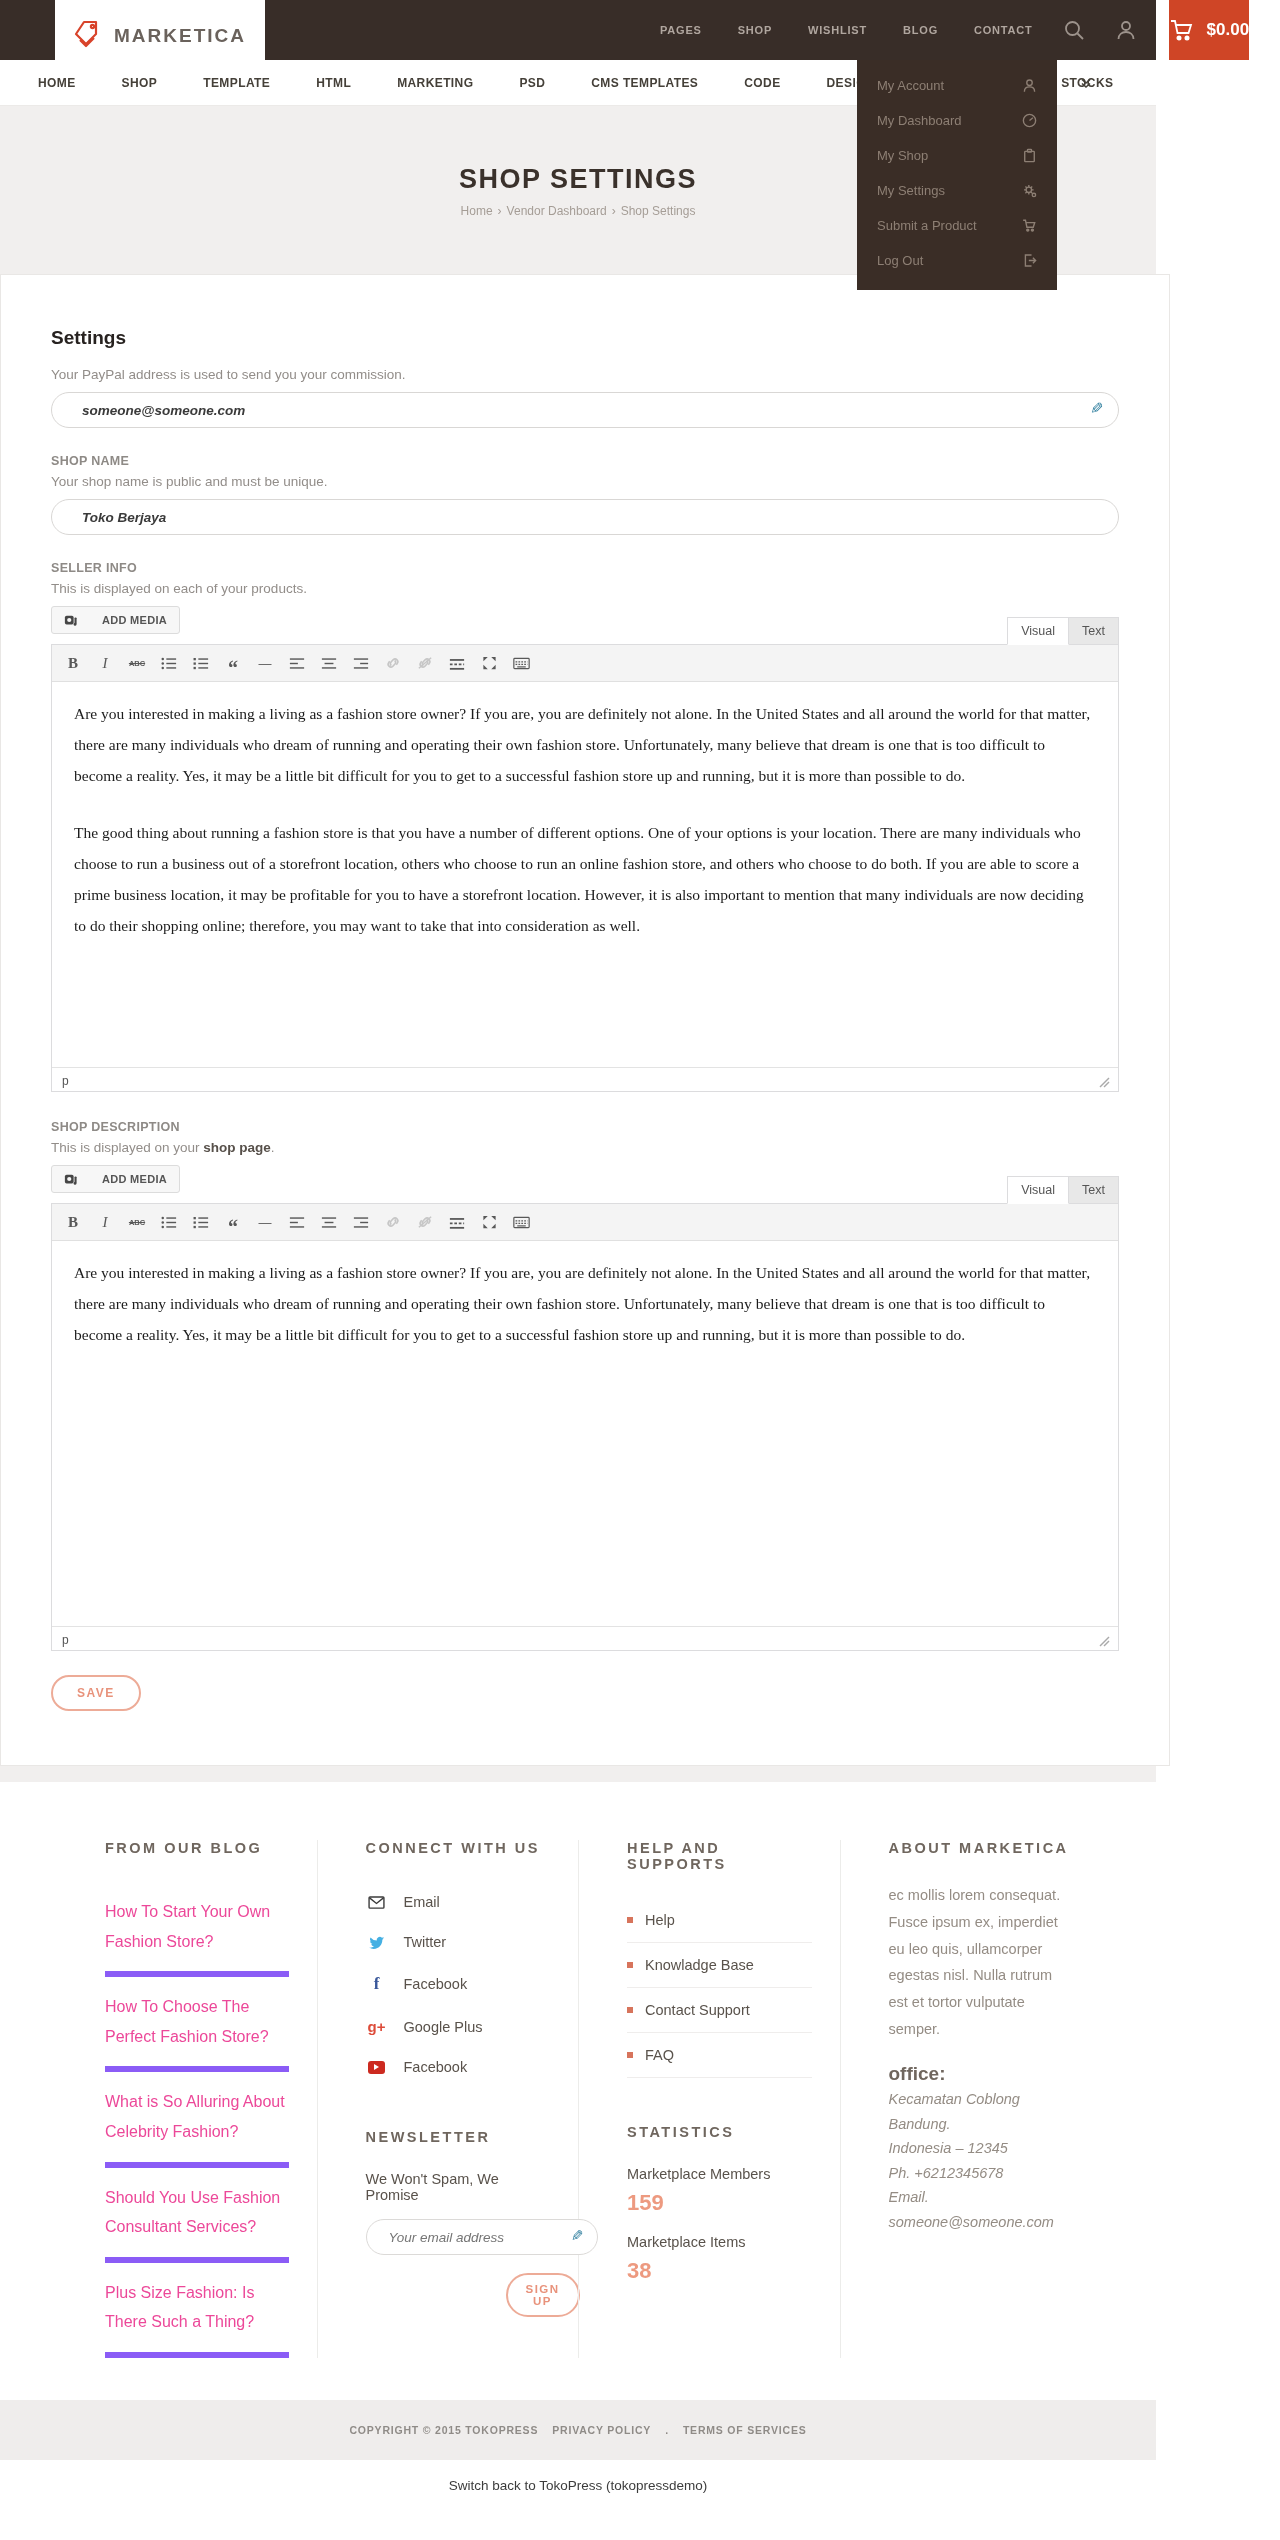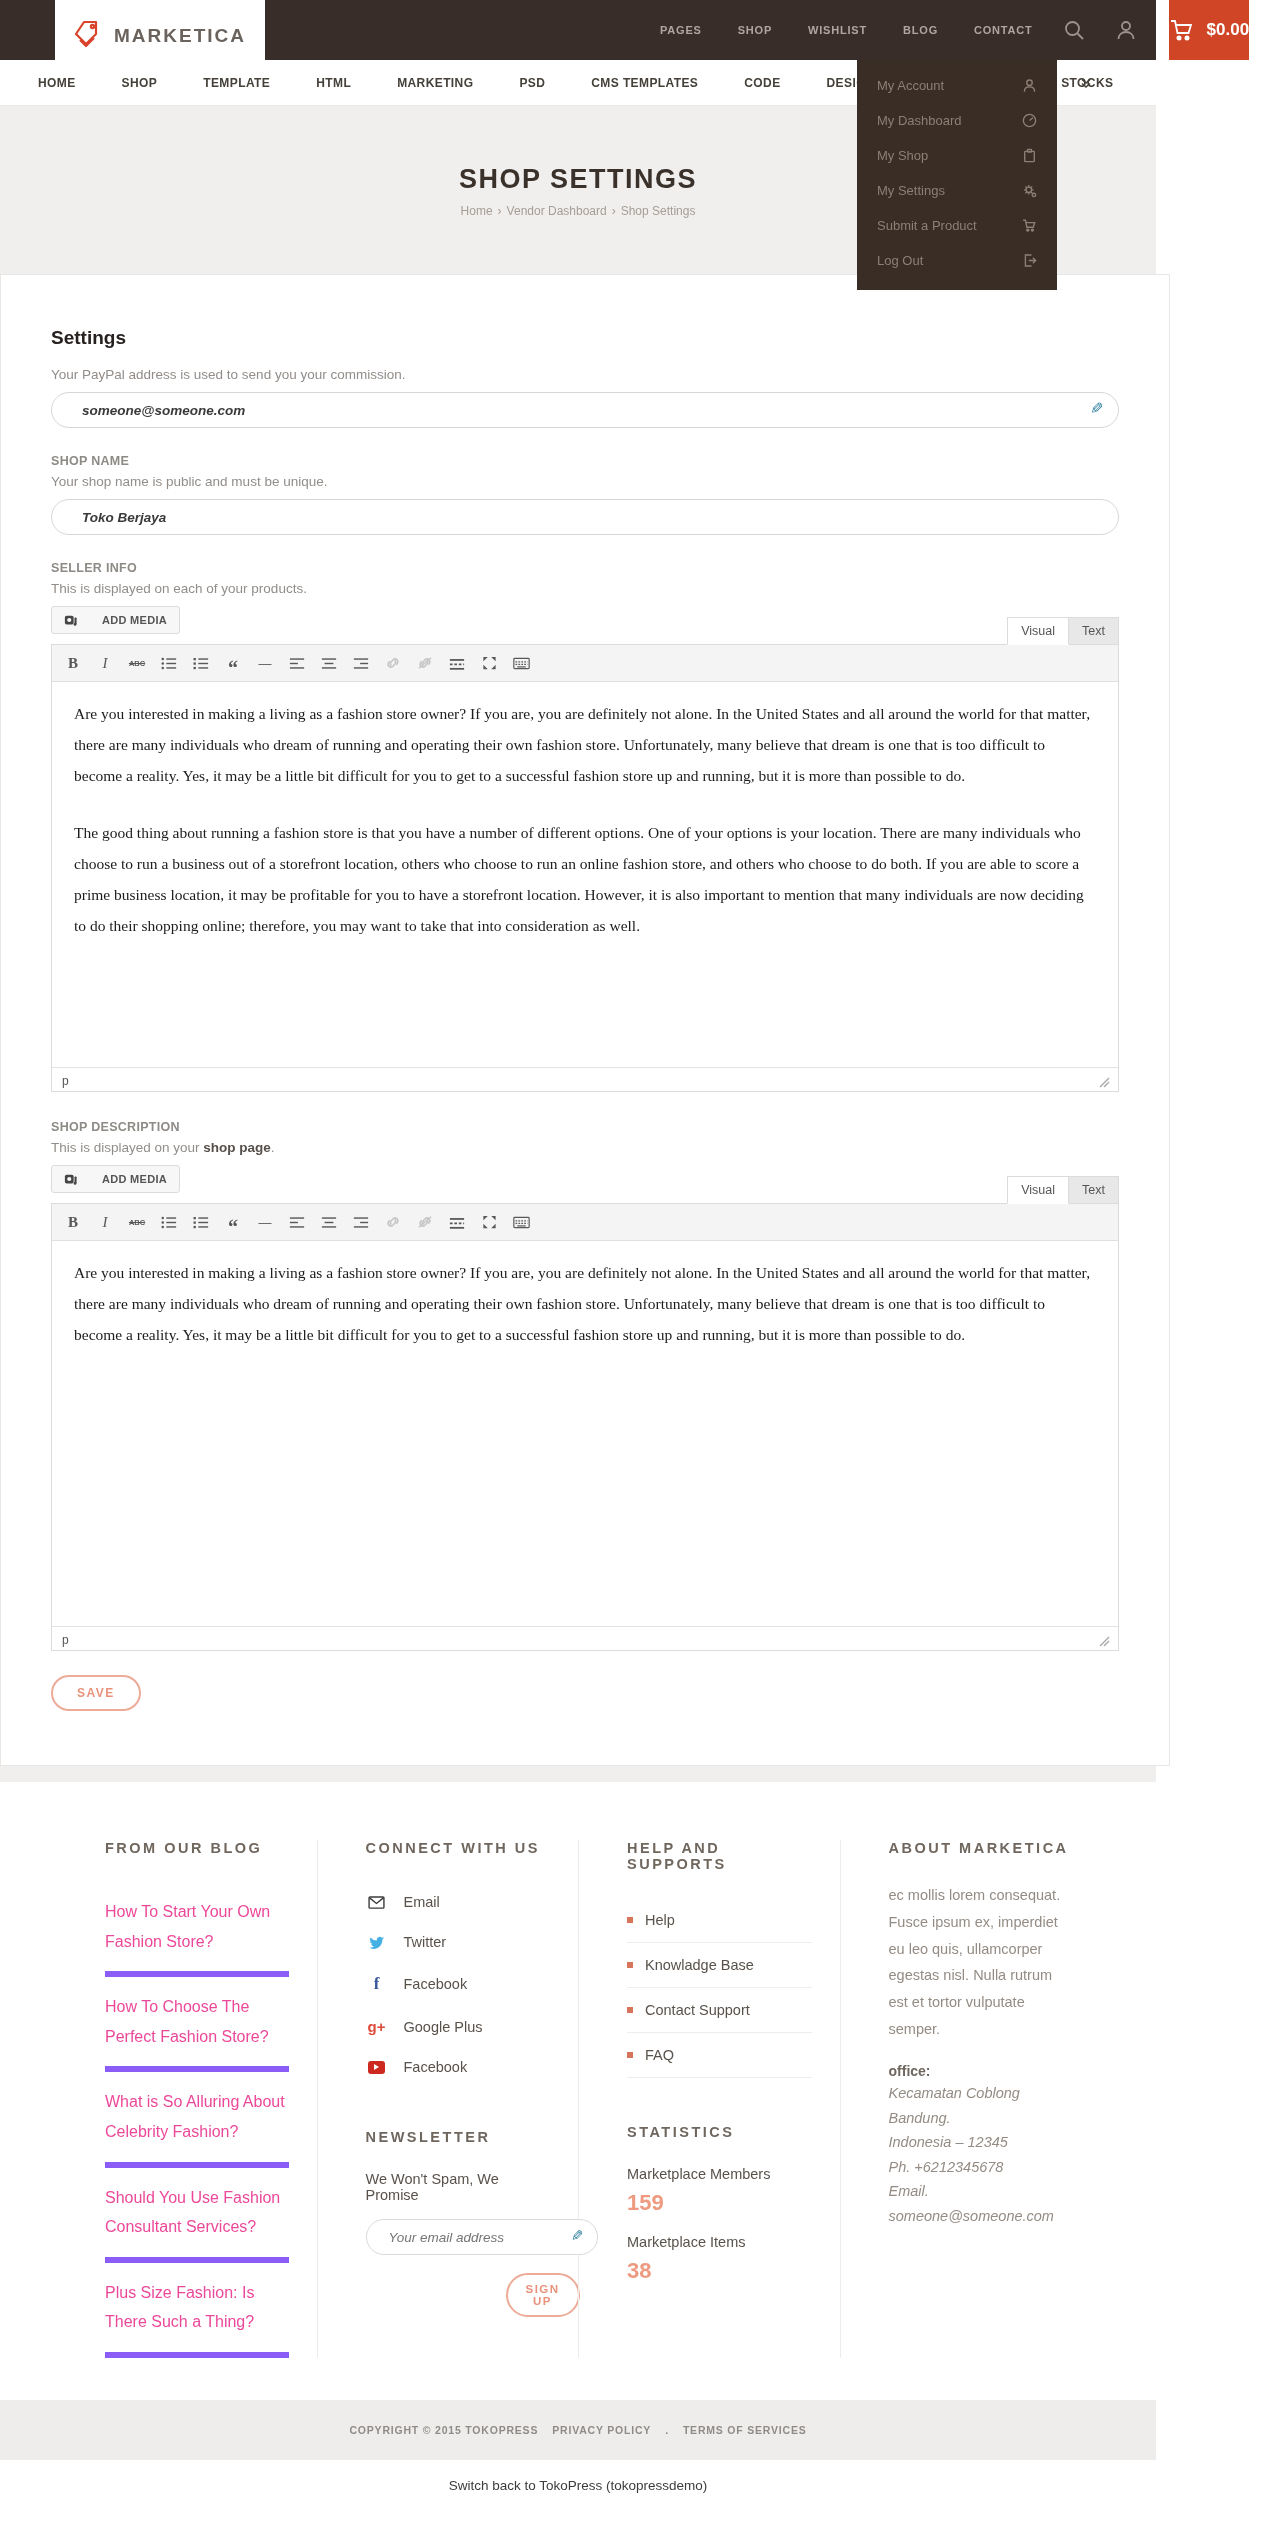--- a/index.html
+++ b/index.html
@@ -100,21 +100,21 @@
   .signup-btn { display: block; margin: 18px 0 0 140px; border: 2px solid #edab97; color: #e8927b; background: transparent;
                 border-radius: 999px; padding: 8px 18px; font-size: 11.5px; font-weight: bold; letter-spacing: 1.5px; cursor: pointer;
                 font-family: "Liberation Sans", sans-serif; }
   .help-item { display: flex; align-items: center; gap: 12px; padding: 14px 0; border-bottom: 1px solid #efedec;
                font-size: 14.5px; color: #59524b; cursor: pointer; }
   .sq-bullet { width: 6px; height: 6px; background: #d7745c; flex: none; }
   .stats-head { margin-top: 46px; }
   .stat-label { font-size: 14.5px; color: #59524b; margin-top: 18px; }
   .stat-value { font-size: 22px; font-weight: bold; color: #ed9a80; margin-top: 8px; }
   .about-text { font-size: 14.5px; color: #948c84; line-height: 1.85; margin-bottom: 20px; }
-  .office-label { font-size: 14px; font-weight: bold; color: #6f665e; margin-bottom: 2px; }
+  .office-label { font-size: 19px; font-weight: bold; color: #6f665e; margin-bottom: 2px; }
   .office-line { font-size: 14.5px; color: #948c84; line-height: 1.7; font-style: italic; }
 
   .copybar { background: #efedec; height: 60px; display: flex; align-items: center; justify-content: center;
              font-size: 10.5px; font-weight: bold; letter-spacing: 0.8px; color: #8f8b87; gap: 14px; }
   .copybar a { color: #8f8b87; text-decoration: none; }
   .switchbar { background: #fff; height: 52px; display: flex; align-items: center; justify-content: center; }
   .switchbar a { font-size: 13.5px; color: #3c3c3c; text-decoration: none; }
 
   svg { display: block; }
 </style>

